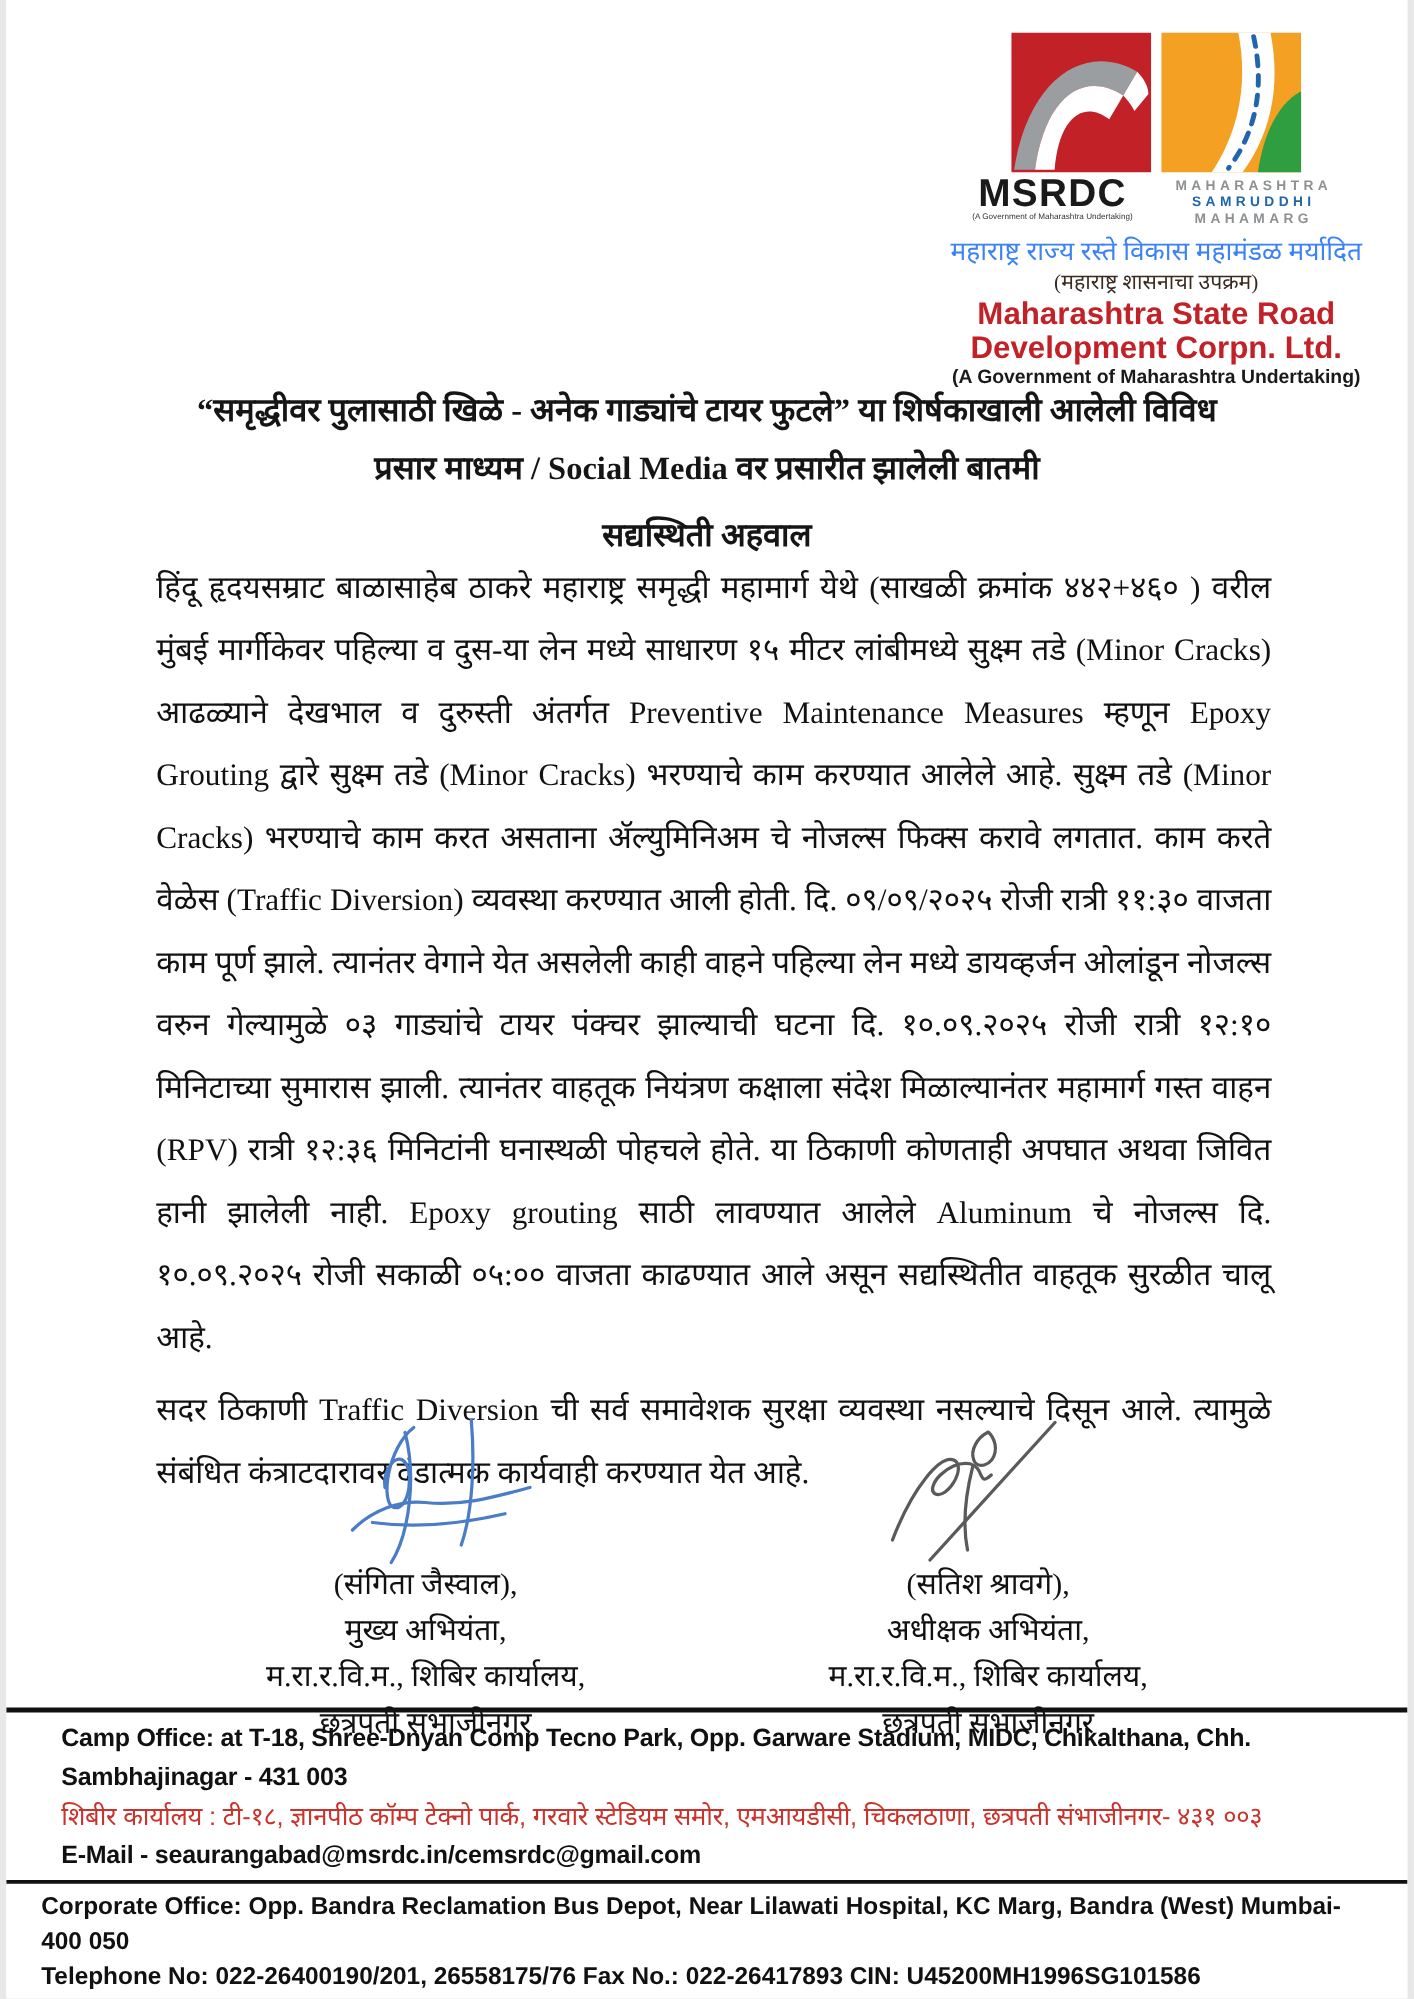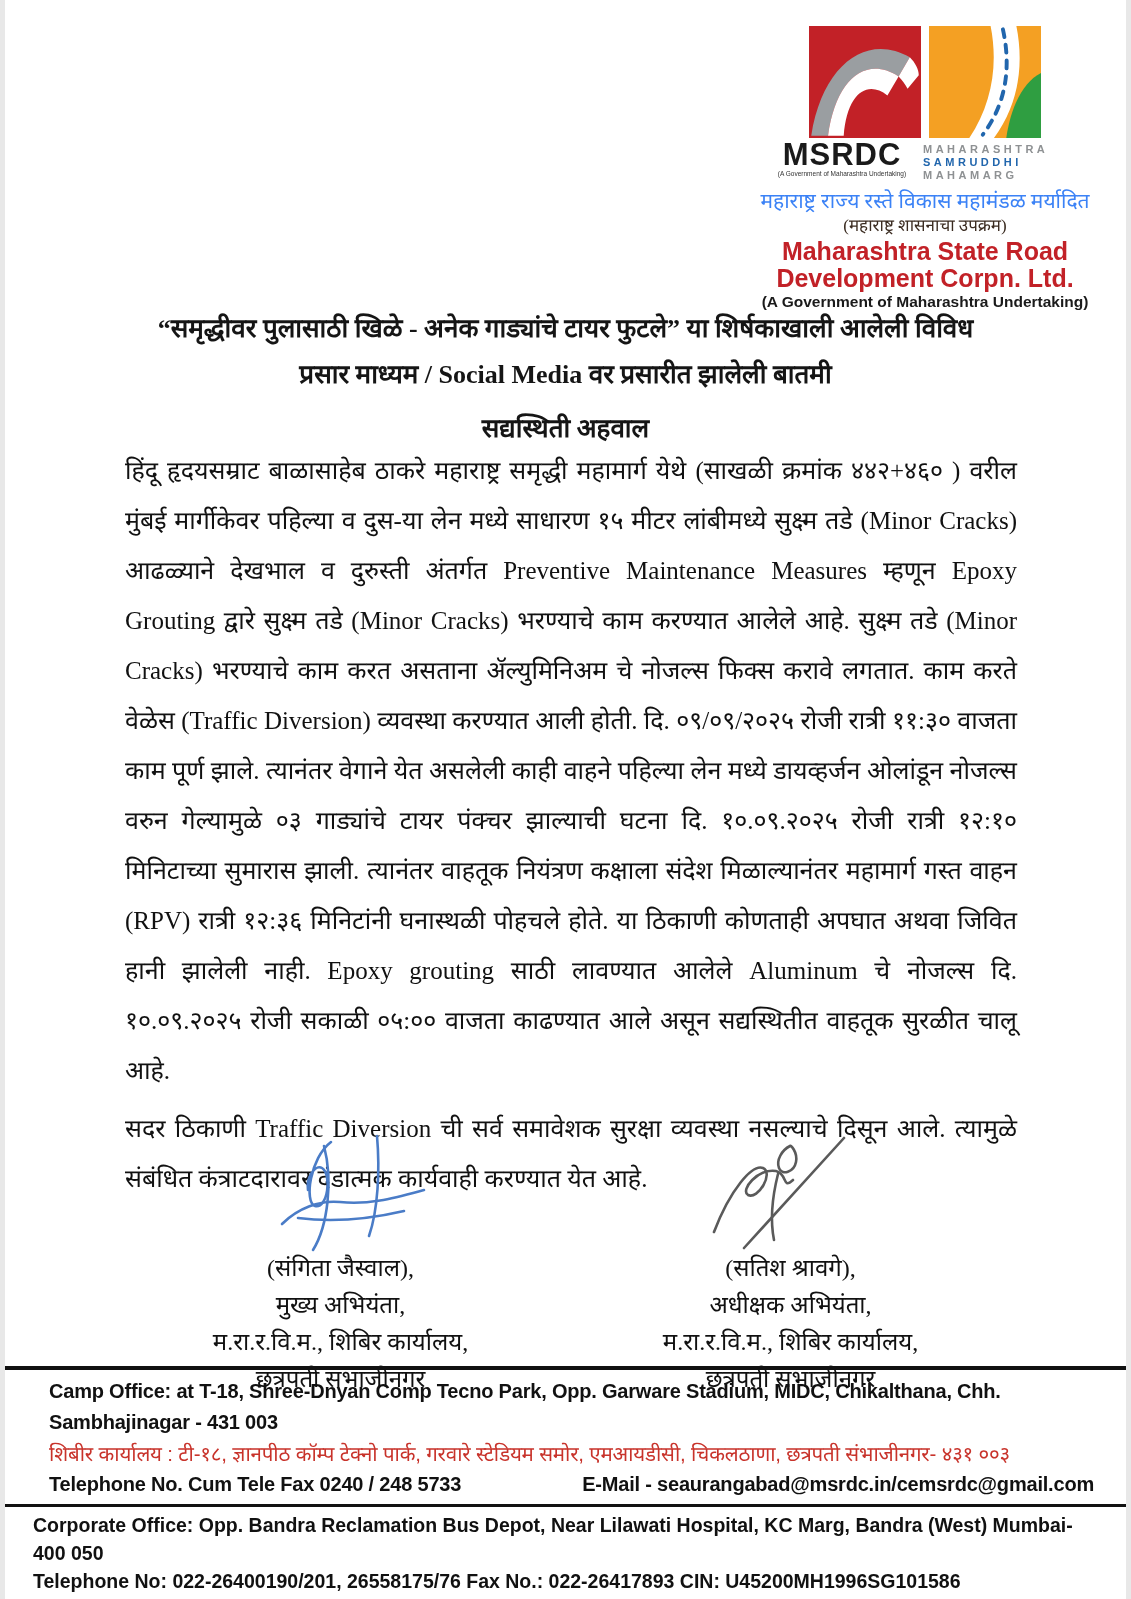--- a/index.html
+++ b/index.html
@@ -21,21 +21,21 @@
   }
   .logo-row { display:flex; justify-content:center; gap:8px; }
   .logo-sq { width:112px; height:112px; display:block; }
   .logo-text-row { display:flex; justify-content:center; gap:6px; margin-top:2px; }
   .msrdc-block { width:150px; text-align:center; }
   .msrdc-acronym {
     font-family:"Liberation Sans", sans-serif;
     font-weight:bold; font-size:31px; letter-spacing:1px; color:#1a1a1a; line-height:30px;
   }
   .msrdc-tiny { font-family:"Liberation Sans", sans-serif; font-size:6.5px; color:#333; }
-  .samruddhi-block { width:160px; text-align:left; padding-top:3px; }
+  .samruddhi-block { width:160px; text-align:center; padding-top:3px; }
   .samruddhi-line {
     font-family:"Liberation Sans", sans-serif;
     font-size:11px; letter-spacing:3.5px; color:#8e9193; line-height:13px; font-weight:bold;
   }
   .samruddhi-line.blue { color:#2166ad; }
   .org-mr { margin-top:6px; font-size:21px; font-weight:normal; color:#3b82f6; line-height:26px; }
   .org-mr-sub { font-size:17px; color:#3a2b20; line-height:24px; }
   .org-en { font-family:"Liberation Sans", sans-serif; font-size:25px; font-weight:bold; color:#c22127; line-height:27px; }
   .org-en-sub { font-family:"Liberation Sans", sans-serif; font-size:15.5px; font-weight:bold; color:#1a1a1a; line-height:20px; }
 
@@ -160,21 +160,20 @@
       <div class="sign-line">म.रा.र.वि.म., शिबिर कार्यालय,</div>
       <div class="sign-line">छत्रपती संभाजीनगर</div>
     </div>
 
   </div>
 
   <div class="footer">
     <div class="f-line">Camp Office: at T-18, Shree-Dnyan Comp Tecno Park, Opp. Garware Stadium, MIDC, Chikalthana, Chh. Sambhajinagar - 431 003</div>
     <div class="f-line red">शिबीर कार्यालय : टी-१८, ज्ञानपीठ कॉम्प टेक्नो पार्क, गरवारे स्टेडियम समोर, एमआयडीसी, चिकलठाणा, छत्रपती संभाजीनगर- ४३१ ००३</div>
     <div class="f-contact">
-      <span class="f-line">Telephone No. Cum Tele Fax 0240 / 248 5733</span>
       <span class="f-line">E-Mail - seaurangabad@msrdc.in/cemsrdc@gmail.com</span>
     </div>
     <div class="f-divider"></div>
     <div class="f-small">Corporate Office: Opp. Bandra Reclamation Bus Depot, Near Lilawati Hospital, KC Marg, Bandra (West) Mumbai-400 050</div>
     <div class="f-small">Telephone No: 022-26400190/201, 26558175/76 Fax No.: 022-26417893  CIN: U45200MH1996SG101586</div>
   </div>
 
 </div>
 
 </body></html>

